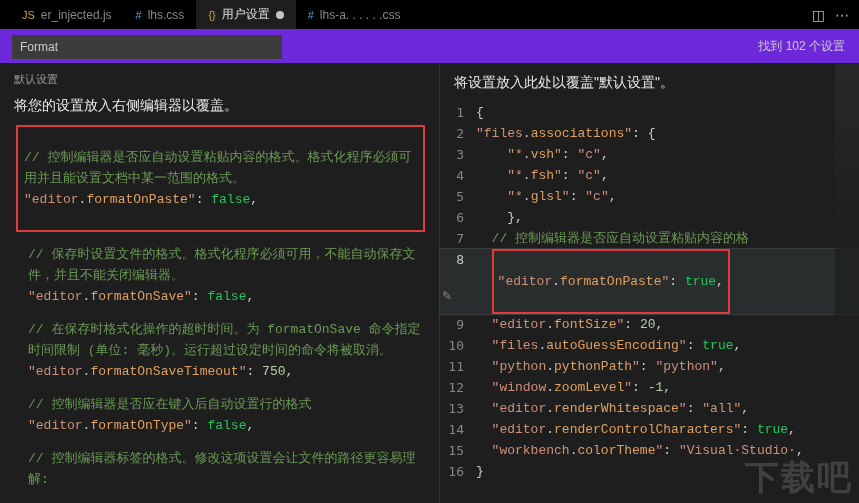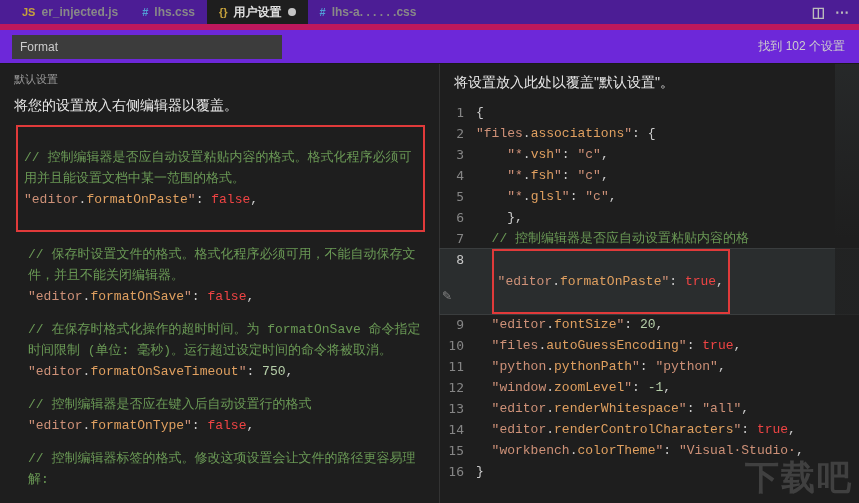--- a/index.html
+++ b/index.html
@@ -8,26 +8,25 @@
     color: #d4d4d4;
     font-family: "Segoe UI", "Microsoft YaHei", sans-serif;
     font-size: 13px;
     width: 859px;
     height: 503px;
     overflow: hidden;
     position: relative;
   }
   .tabbar {
     height: 30px;
-    background: #4c1d95;
+    background: #000000;
     display: flex;
     align-items: stretch;
     padding-left: 10px;
-    border-bottom: 6px solid #be185d;
-    font-weight: bold;
+    border-bottom: 1px solid #be185d;
   }
   .tab {
     display: flex;
     align-items: center;
     padding: 0 12px;
     color: #888;
     font-size: 12px;
     gap: 6px;
     cursor: pointer;
   }
@@ -95,21 +94,21 @@
   .code {
     font-family: Consolas, "Courier New", monospace;
     font-size: 13px;
     line-height: 21px;
     white-space: pre;
     padding-left: 28px;
   }
   .comment { color: #6a9955; }
   .string { color: #ce9178; }
   .propx { color: #e0a060; }
-  .bool { color: #ef4444; text-align: center; }
+  .bool { color: #22c55e; text-align: center; }
   .num { color: #b5cea8; }
   .punct { color: #ccc; }
   .red-box {
     border: 2px solid #e03a3a;
     padding: 20px 4px;
     display: inline-block;
   }
   .pane-right .code-row {
     display: flex;
   }

